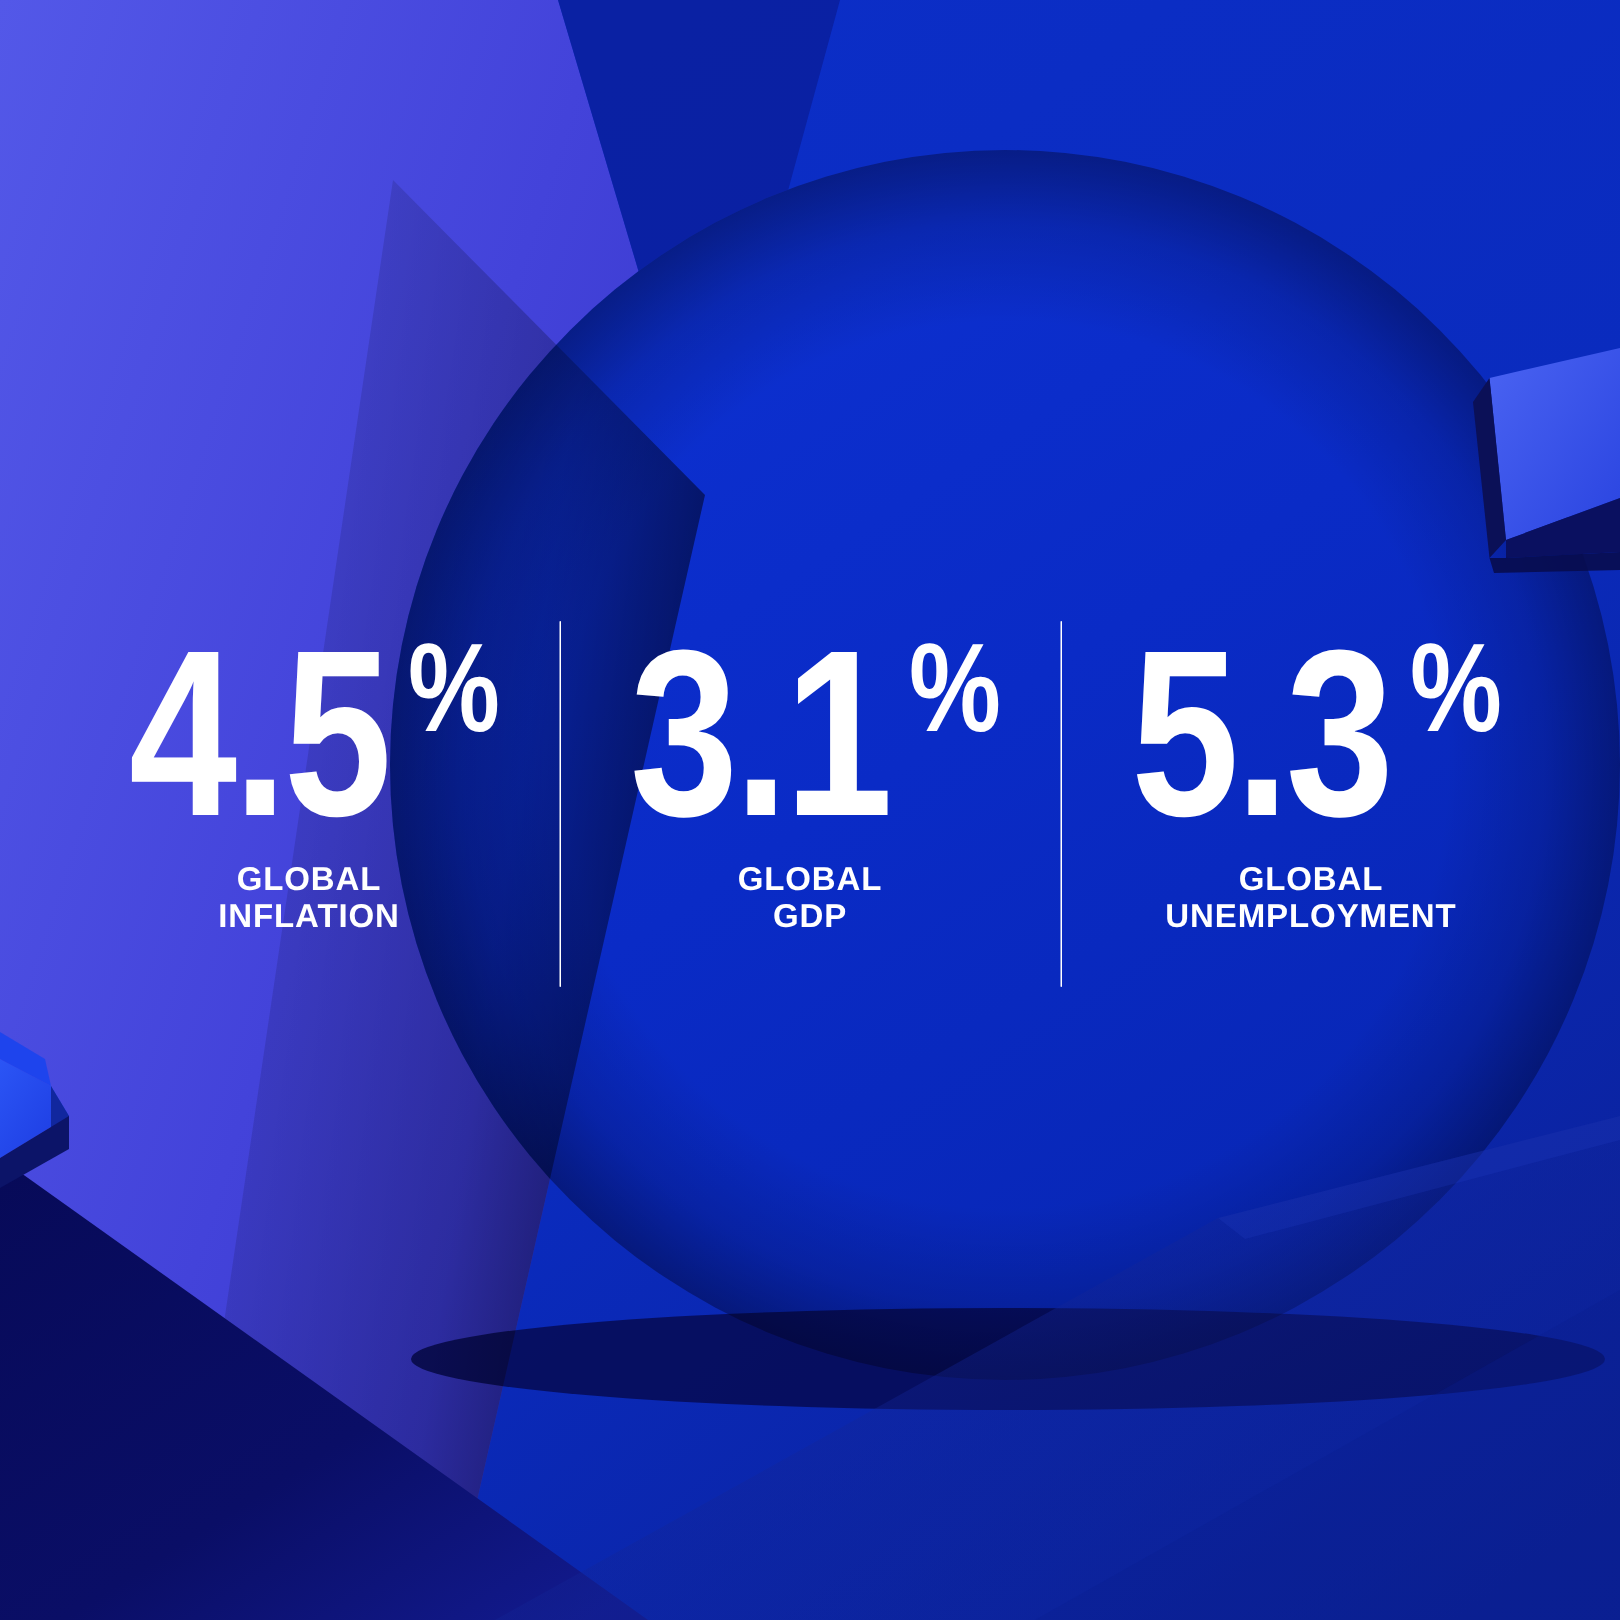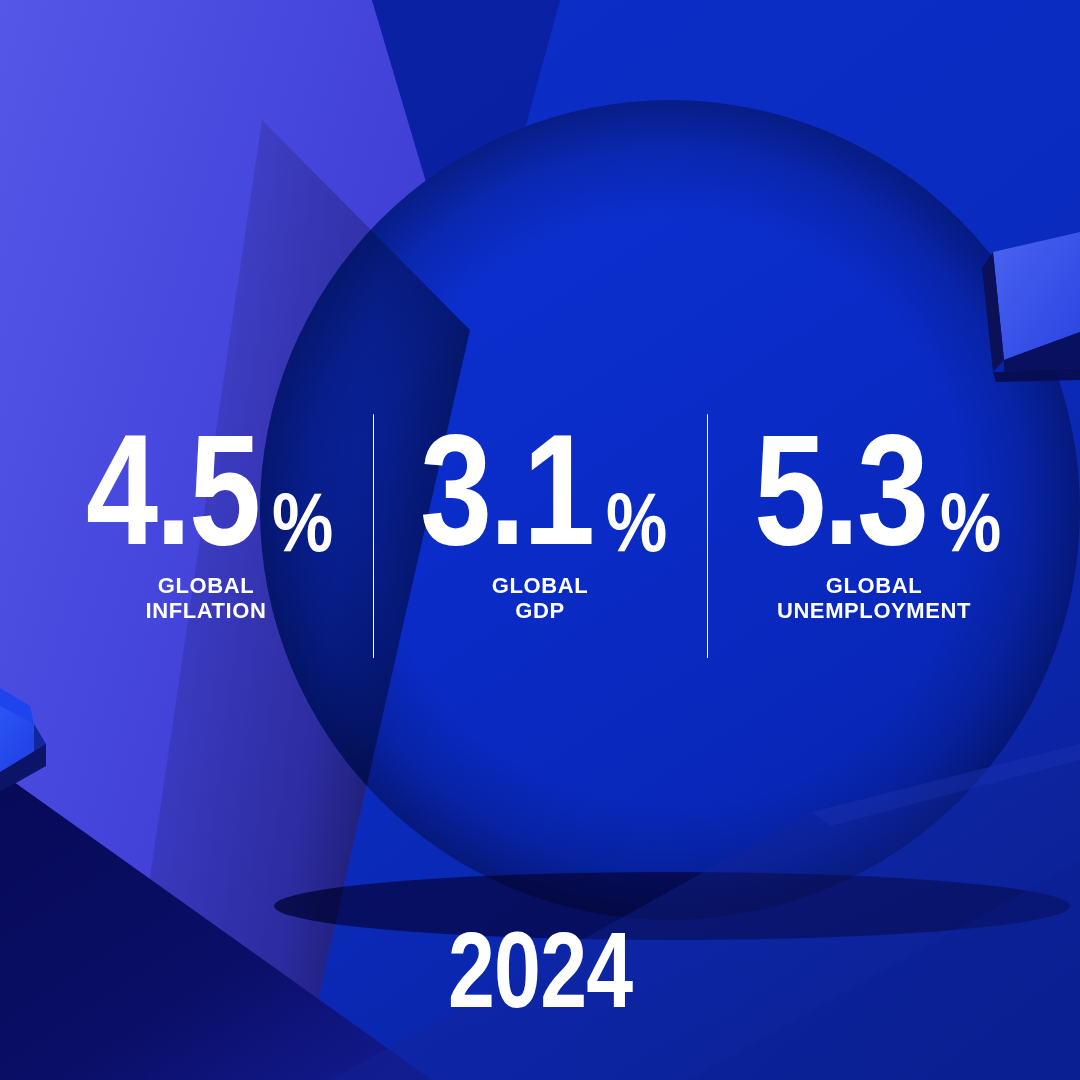--- a/index.html
+++ b/index.html
@@ -39,21 +39,21 @@
     flex:0 0 1px;
     width:3px;
     background:#ffffff;
     margin:10px 0 18px 0;
     border-radius:2px;
     align-self:stretch;
   }
 
   .value{
     display:flex;
-    align-items:flex-end;
+    align-items:flex-start;
     justify-content:center;
     color:#ffffff;
     line-height:1;
     white-space:nowrap;
     margin-top:18px;
   }
   .num{
     font-size:158px;
     font-weight:700;
     letter-spacing:-3px;
@@ -234,17 +234,14 @@
       <div class="value">
         <span class="num">5.3</span>
           <span class="pct">%</span>
       </div>
       <div class="label">GLOBAL
 UNEMPLOYMENT</div>
     </div>
 
   </div>
 
-  <div class="year">
-    <span>2024</span>
-  </div>
 
 </div>
 
 </body></html>

